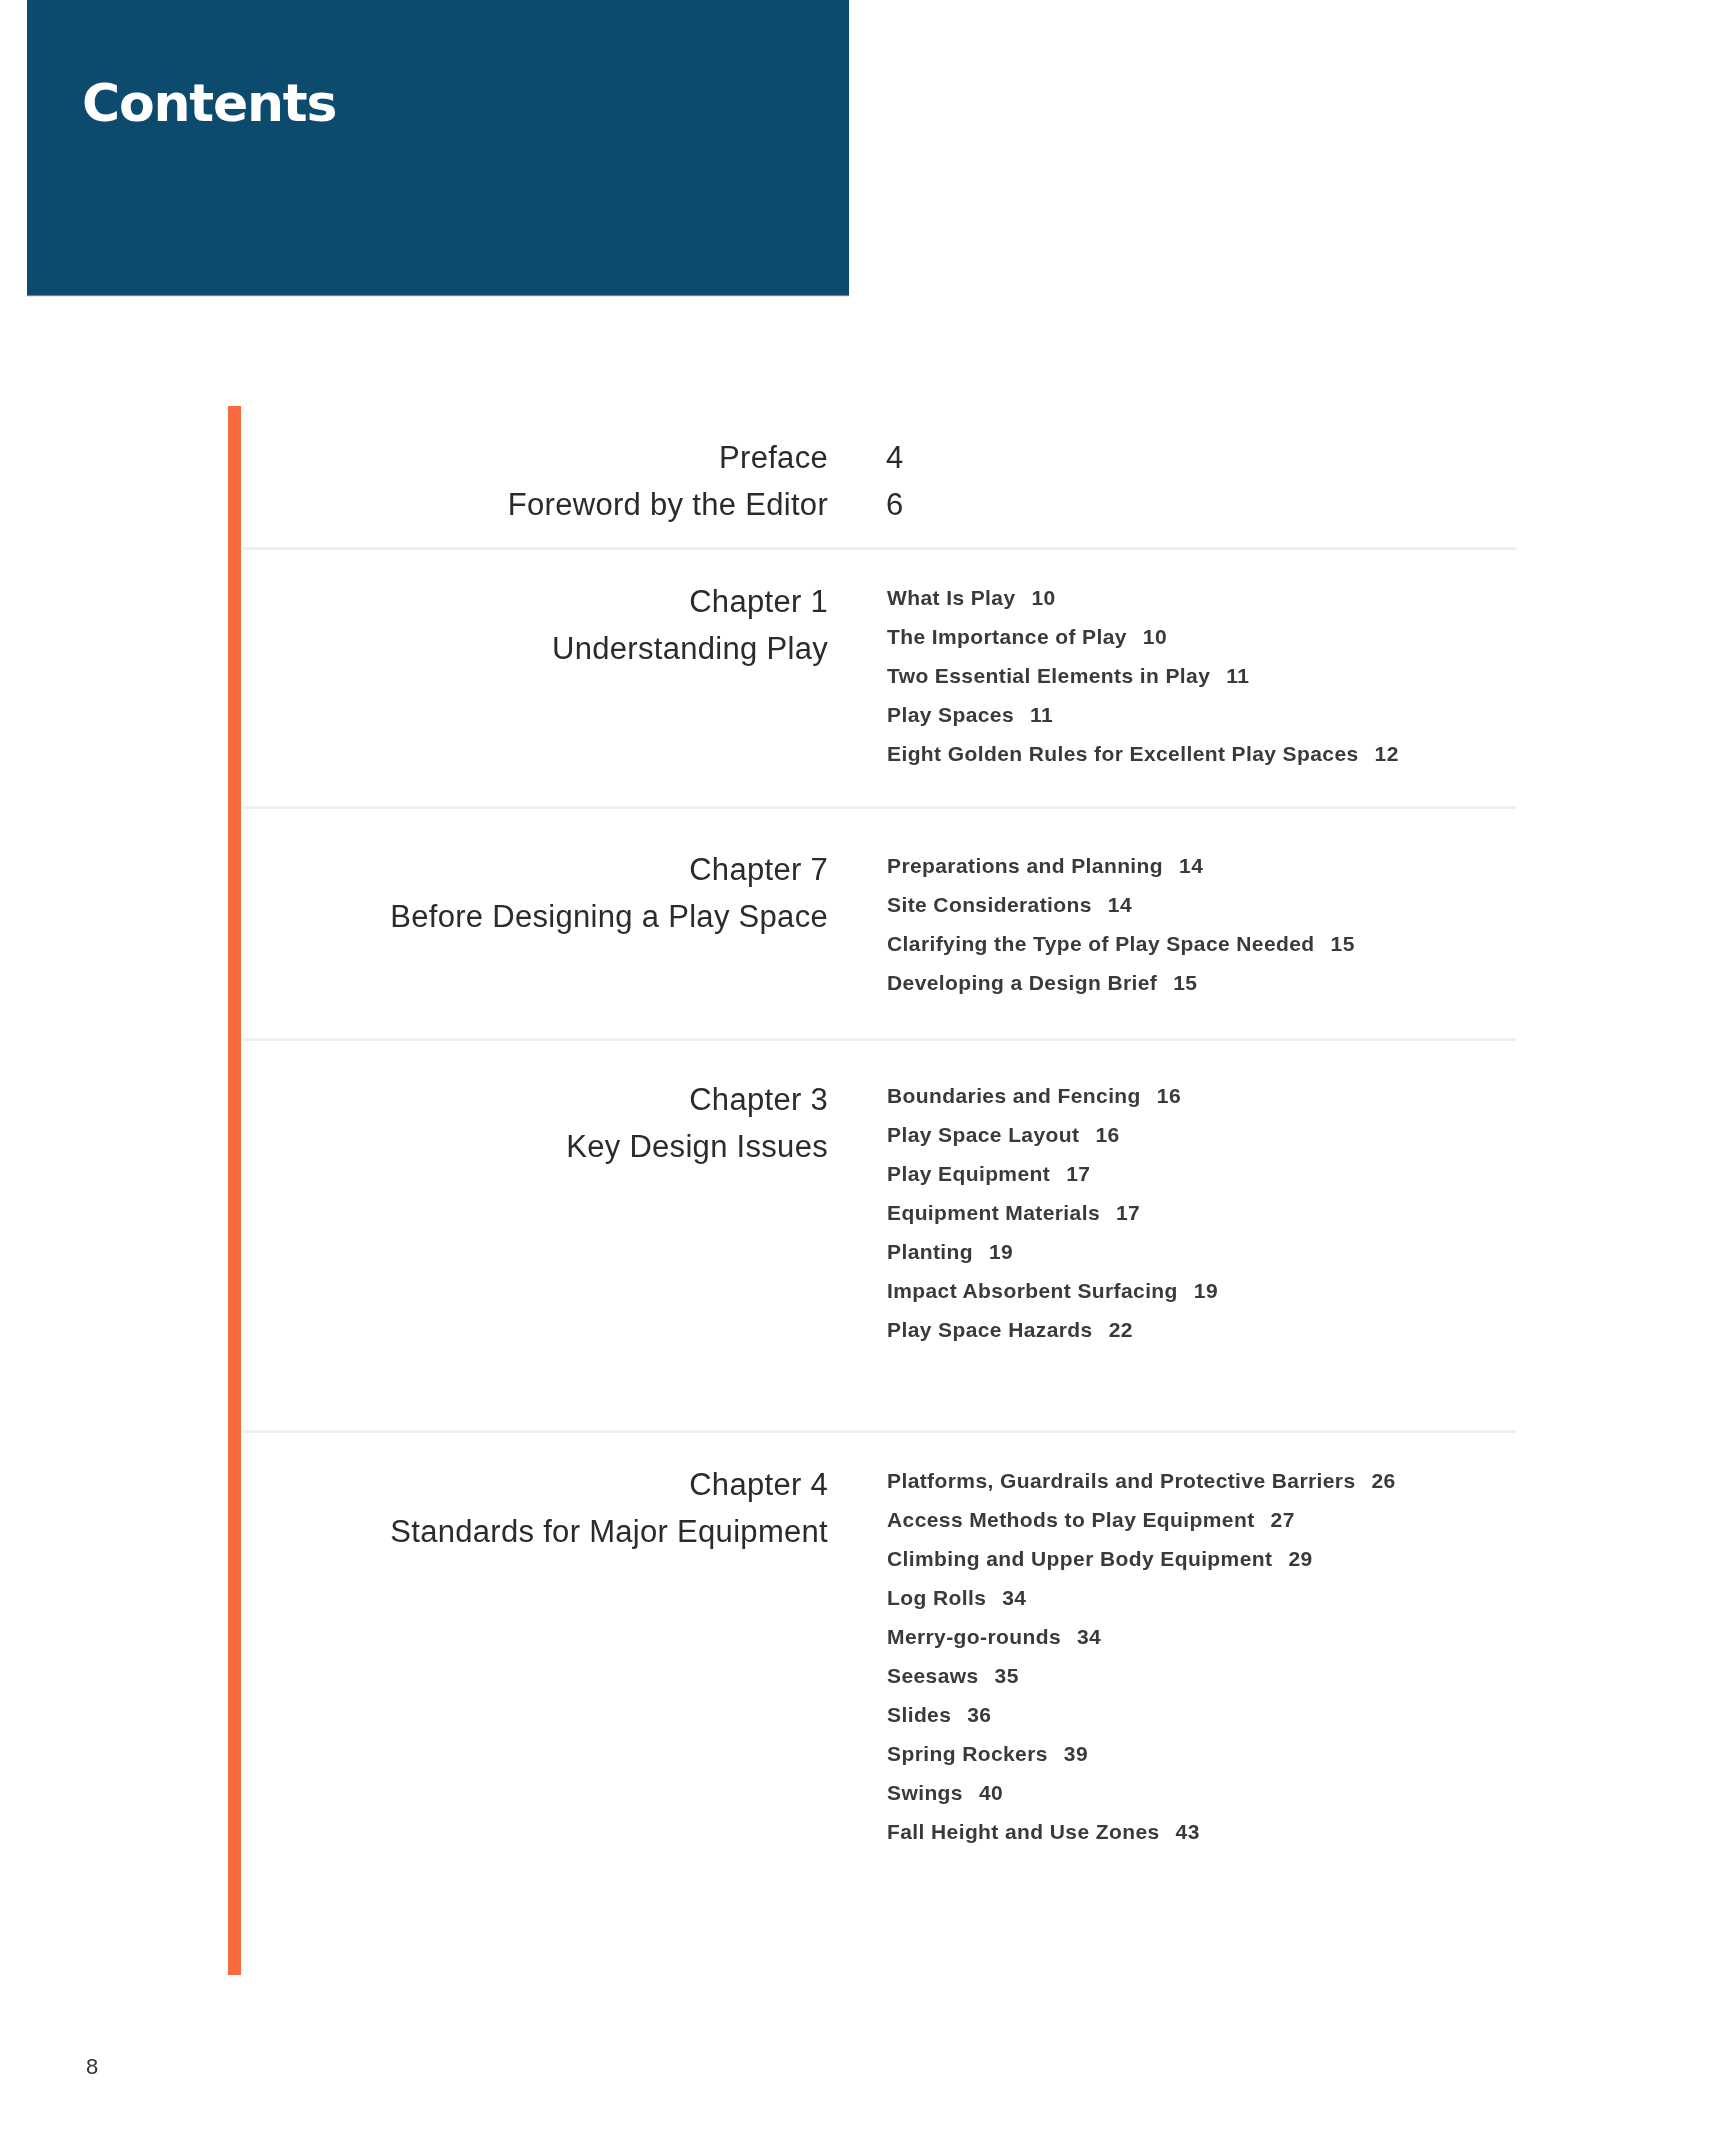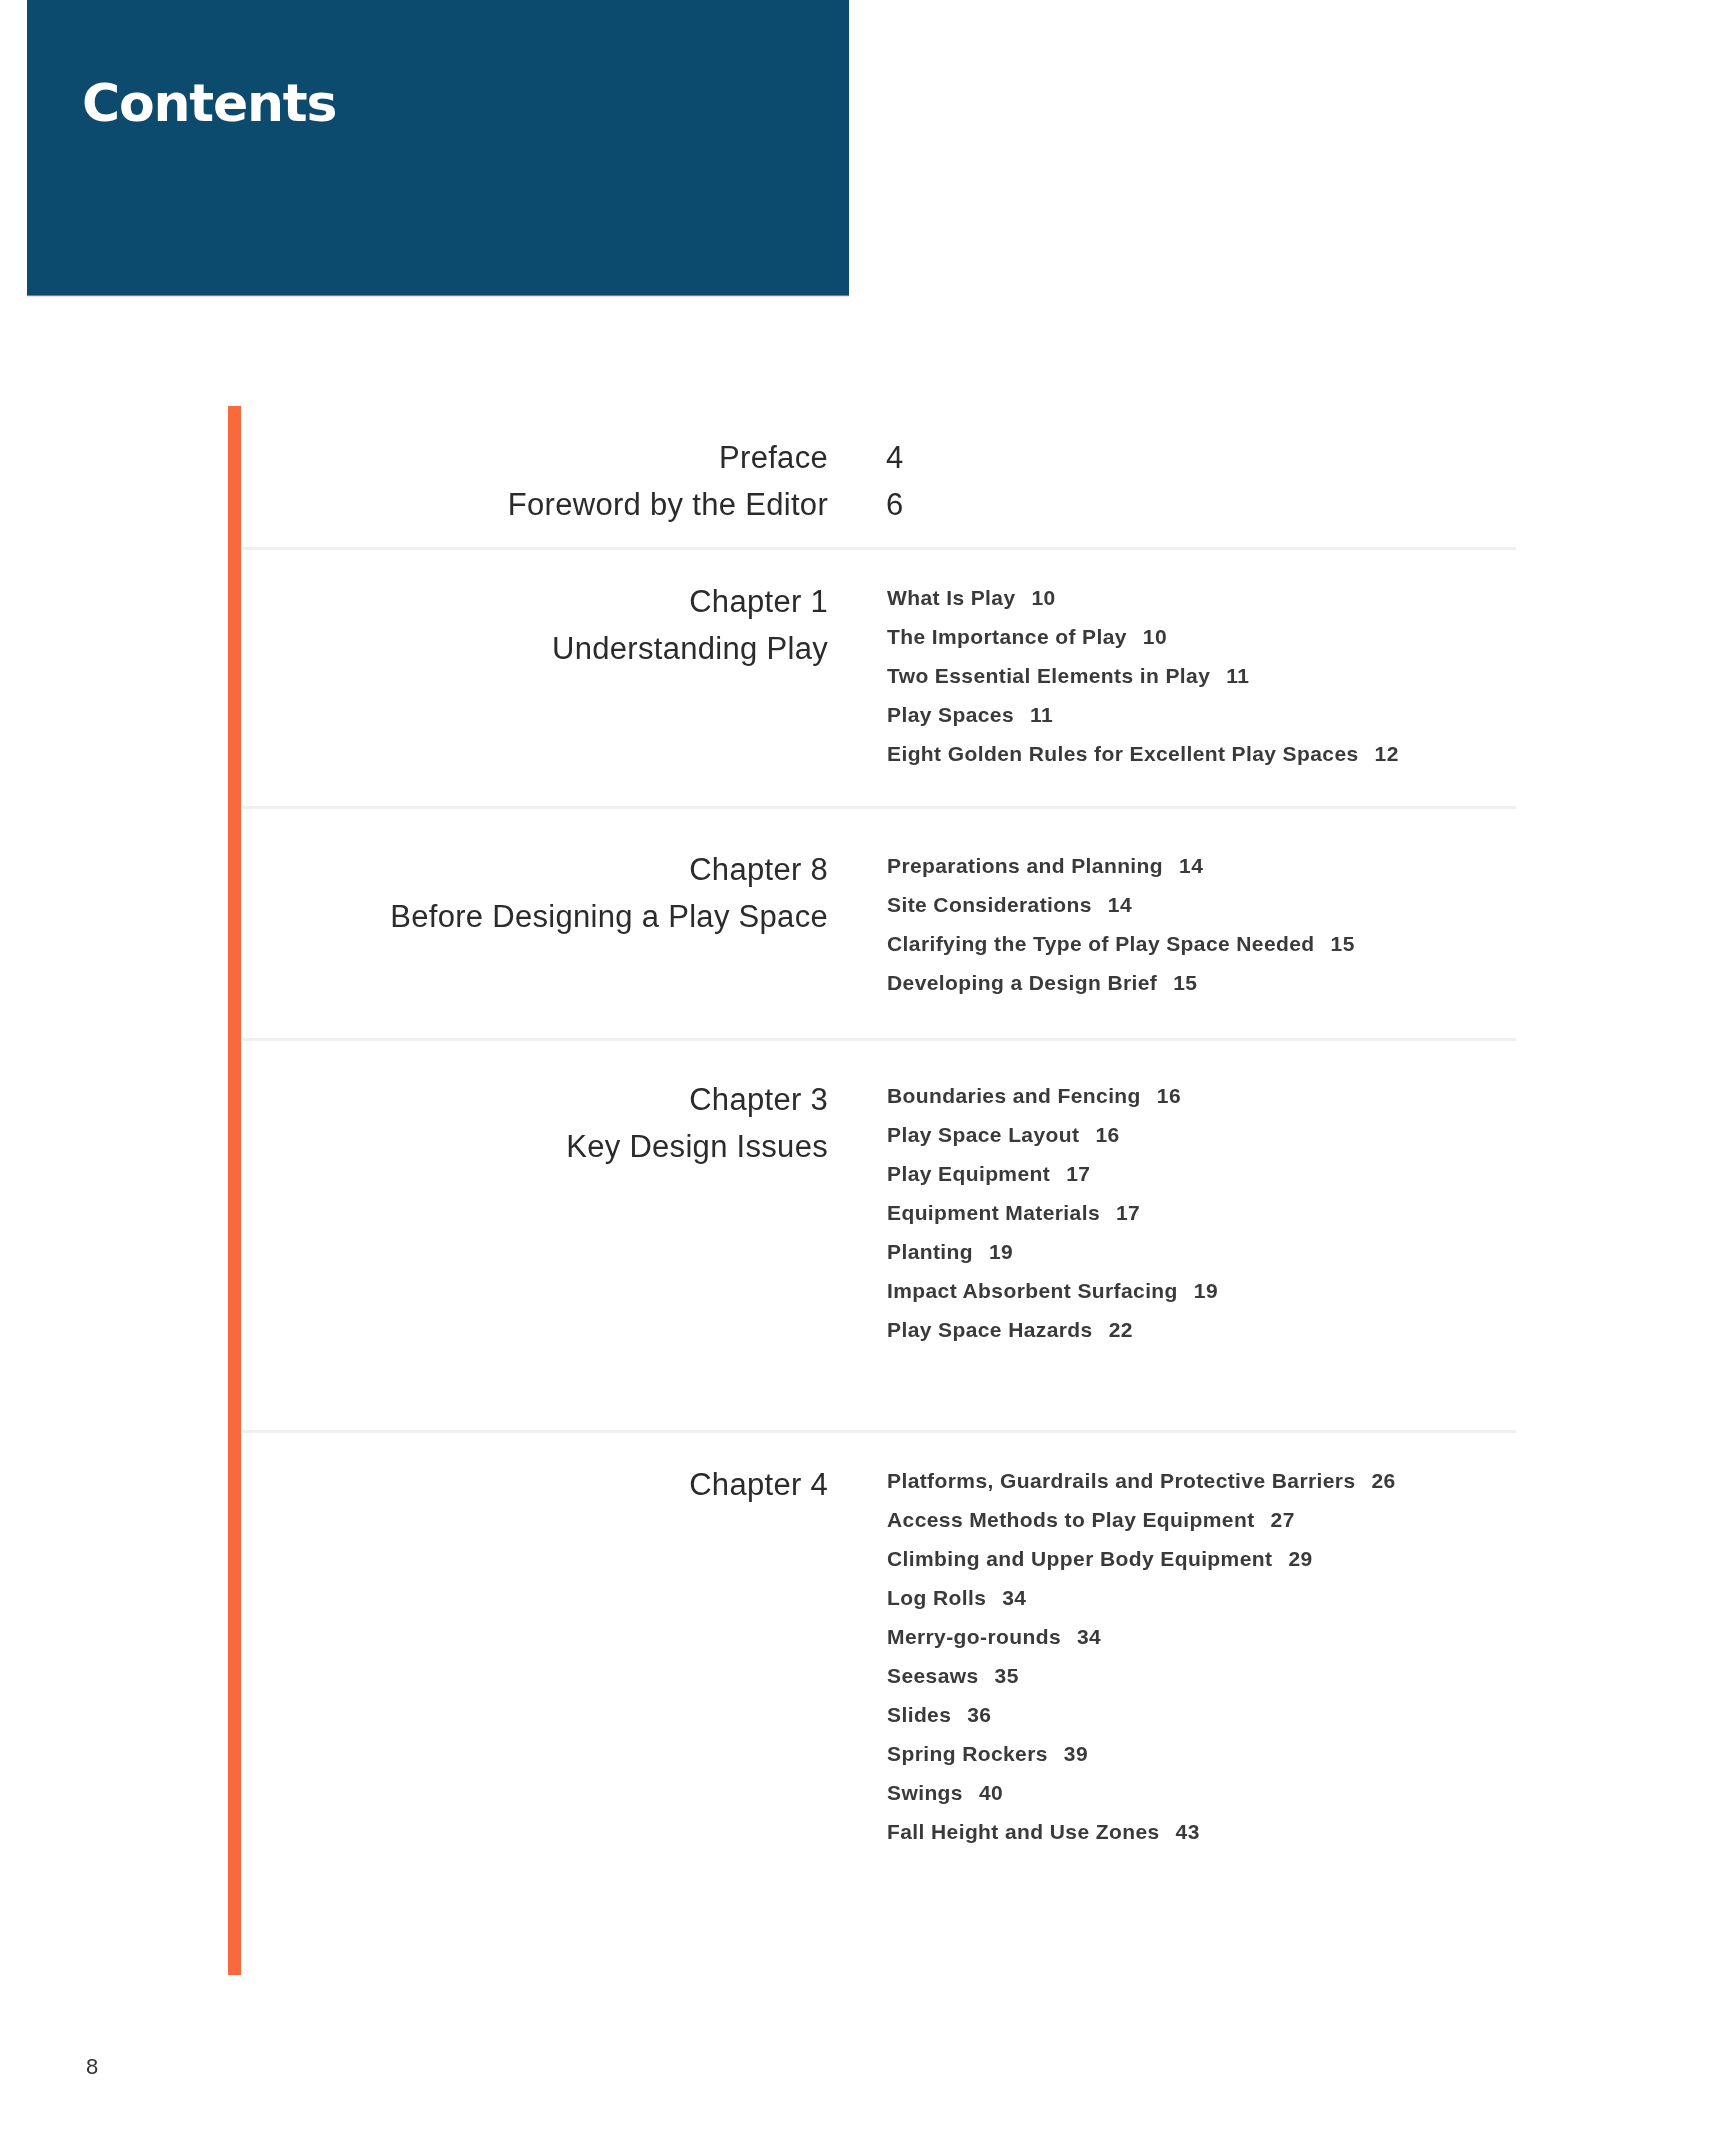--- a/index.html
+++ b/index.html
@@ -115,21 +115,21 @@
   <div class="entry"><span>What Is Play</span><span class="pg">10</span></div>
   <div class="entry"><span>The Importance of Play</span><span class="pg">10</span></div>
   <div class="entry"><span>Two Essential Elements in Play</span><span class="pg">11</span></div>
   <div class="entry"><span>Play Spaces</span><span class="pg">11</span></div>
   <div class="entry"><span>Eight Golden Rules for Excellent Play Spaces</span><span class="pg">12</span></div>
 </div>
 
 <div class="divider" style="top:806px;"></div>
 
 <div class="left-col" style="top:846px;">
-  <div>Chapter 8</div>
+  <div>Chapter 7</div>
   <div>Before Designing a Play Space</div>
 </div>
 <div class="entries" style="top:846px;">
   <div class="entry"><span>Preparations and Planning</span><span class="pg">14</span></div>
   <div class="entry"><span>Site Considerations</span><span class="pg">14</span></div>
   <div class="entry"><span>Clarifying the Type of Play Space Needed</span><span class="pg">15</span></div>
   <div class="entry"><span>Developing a Design Brief</span><span class="pg">15</span></div>
 </div>
 
 <div class="divider" style="top:1038px;"></div>
@@ -145,20 +145,21 @@
   <div class="entry"><span>Equipment Materials</span><span class="pg">17</span></div>
   <div class="entry"><span>Planting</span><span class="pg">19</span></div>
   <div class="entry"><span>Impact Absorbent Surfacing</span><span class="pg">19</span></div>
   <div class="entry"><span>Play Space Hazards</span><span class="pg">22</span></div>
 </div>
 
 <div class="divider" style="top:1430px;"></div>
 
 <div class="left-col" style="top:1461px;">
   <div>Chapter 4</div>
+  <div>Standards for Major Equipment</div>
 </div>
 <div class="entries" style="top:1461px;">
   <div class="entry"><span>Platforms, Guardrails and Protective Barriers</span><span class="pg">26</span></div>
   <div class="entry"><span>Access Methods to Play Equipment</span><span class="pg">27</span></div>
   <div class="entry"><span>Climbing and Upper Body Equipment</span><span class="pg">29</span></div>
   <div class="entry"><span>Log Rolls</span><span class="pg">34</span></div>
   <div class="entry"><span>Merry-go-rounds</span><span class="pg">34</span></div>
   <div class="entry"><span>Seesaws</span><span class="pg">35</span></div>
   <div class="entry"><span>Slides</span><span class="pg">36</span></div>
   <div class="entry"><span>Spring Rockers</span><span class="pg">39</span></div>

